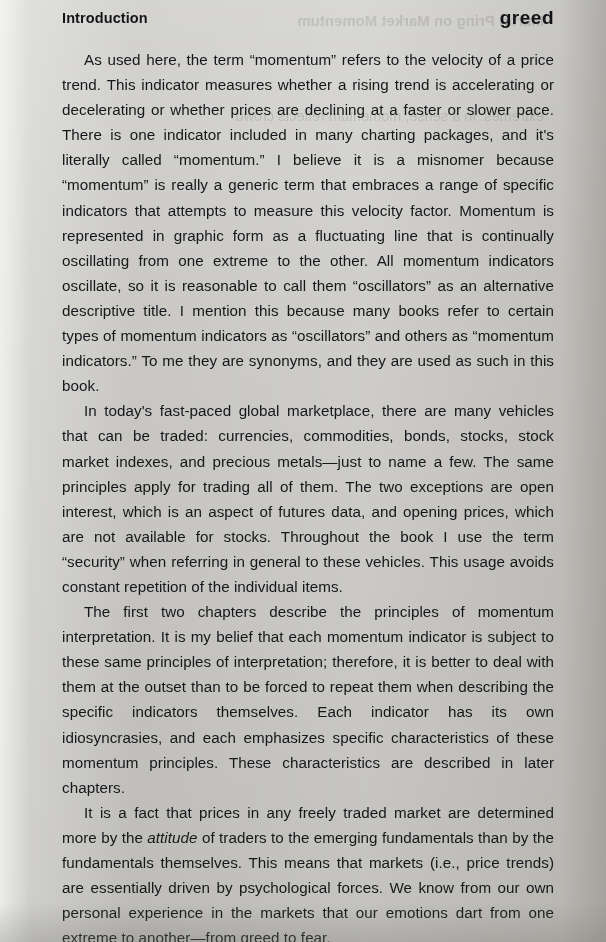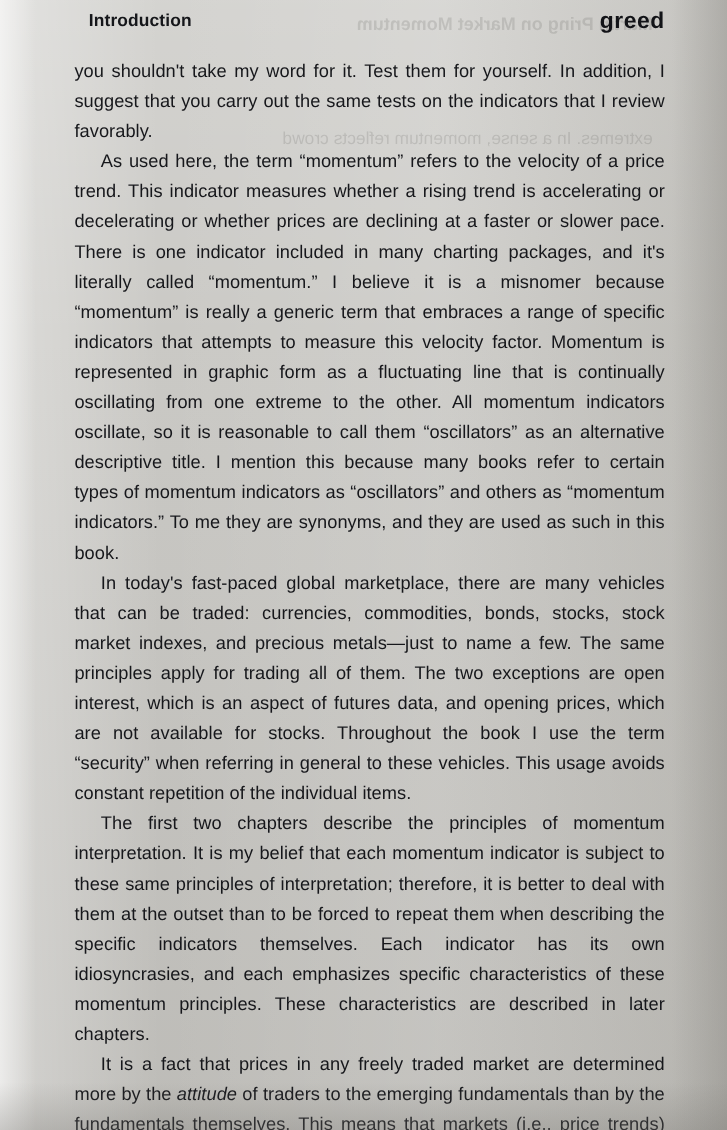--- a/index.html
+++ b/index.html
@@ -39,21 +39,20 @@
     height: 26px;
   }
   .header-title {
     position: absolute;
     left: 0;
     top: 0;
     font-size: 14.5px;
     font-weight: 700;
     color: #15161a;
     letter-spacing: 0.1px;
-    margin-left: 12px;
   }
   .header-folio {
     position: absolute;
     right: 0;
     top: -3px;
     font-size: 19px;
     font-weight: 700;
     color: #121317;
     letter-spacing: 0.5px;
   }
@@ -136,21 +135,20 @@
   </div>
 
   <div class="content">
 
     <div class="header">
       <div class="header-title">Introduction</div>
       <div class="header-folio">greed</div>
     </div>
 
     <div class="body-text">
-      <p class="no-indent">you shouldn't take my word for it. Test them for yourself. In addition, I suggest that you carry out the same tests on the indicators that I review favorably.</p>
       <p>As used here, the term “momentum” refers to the velocity of a price trend. This indicator measures whether a rising trend is accelerating or decelerating or whether prices are declining at a faster or slower pace. There is one indicator included in many charting packages, and it's literally called “momentum.” I believe it is a misnomer because “momentum” is really a generic term that embraces a range of specific indicators that attempts to measure this velocity factor. Momentum is represented in graphic form as a fluctuating line that is continually oscillating from one extreme to the other. All momentum indicators oscillate, so it is reasonable to call them “oscillators” as an alternative descriptive title. I mention this because many books refer to certain types of momentum indicators as “oscillators” and others as “momentum indicators.” To me they are synonyms, and they are used as such in this book.</p>
       <p>In today's fast-paced global marketplace, there are many vehicles that can be traded: currencies, commodities, bonds, stocks, stock market indexes, and precious metals—just to name a few. The same principles apply for trading all of them. The two exceptions are open interest, which is an aspect of futures data, and opening prices, which are not available for stocks. Throughout the book I use the term “security” when referring in general to these vehicles. This usage avoids constant repetition of the individual items.</p>
       <p>The first two chapters describe the principles of momentum interpretation. It is my belief that each momentum indicator is subject to these same principles of interpretation; therefore, it is better to deal with them at the outset than to be forced to repeat them when describing the specific indicators themselves. Each indicator has its own idiosyncrasies, and each emphasizes specific characteristics of these momentum principles. These characteristics are described in later chapters.</p>
       <p><span>It is a fact that prices in any freely traded market are determined more by the </span><em>attitude</em><span> of traders to the emerging fundamentals than by the fundamentals themselves. This means that markets (i.e., price trends) are essentially driven by psychological forces. We know from our own personal experience in the markets that our emotions dart from one extreme to another—from greed to fear,</span></p>
     </div>
 
   </div>
 
   <div class="edge-shadow-left"></div>
   <div class="edge-shadow-right"></div>

